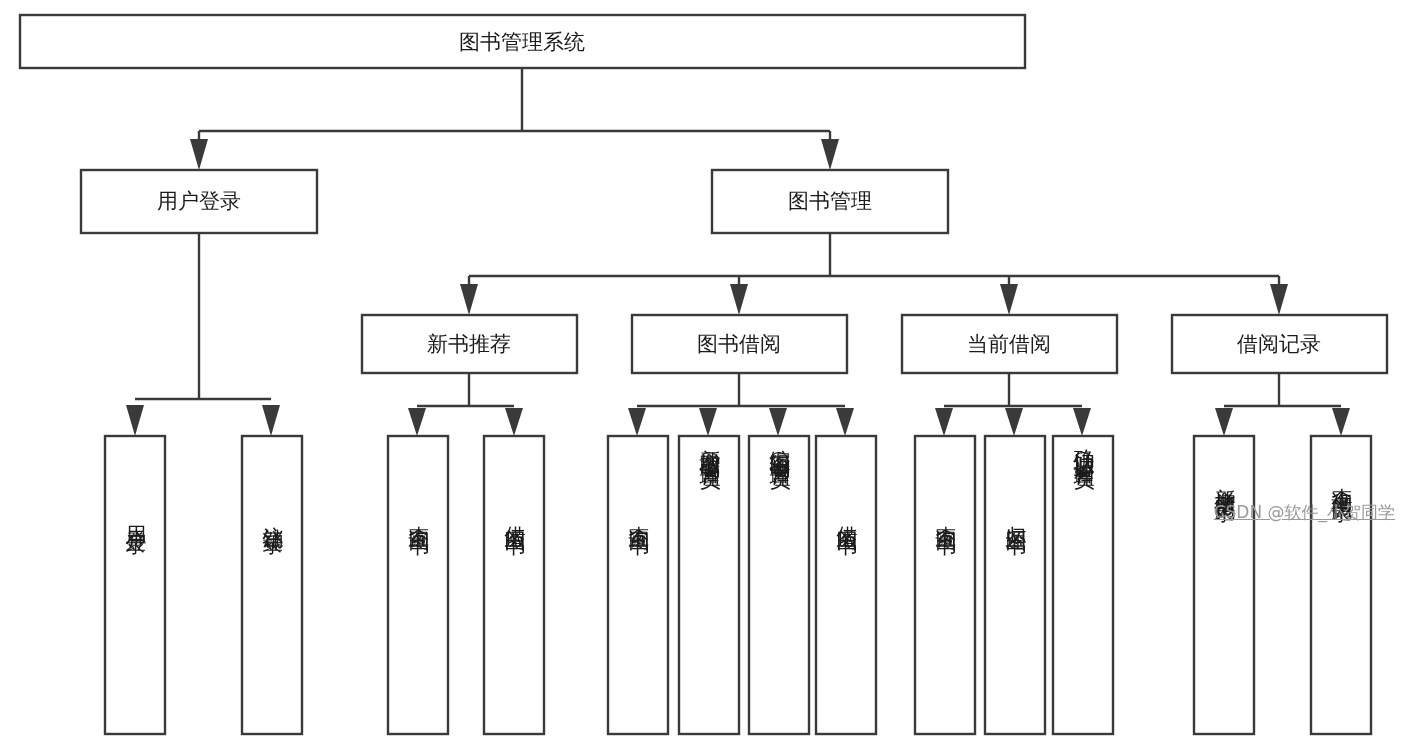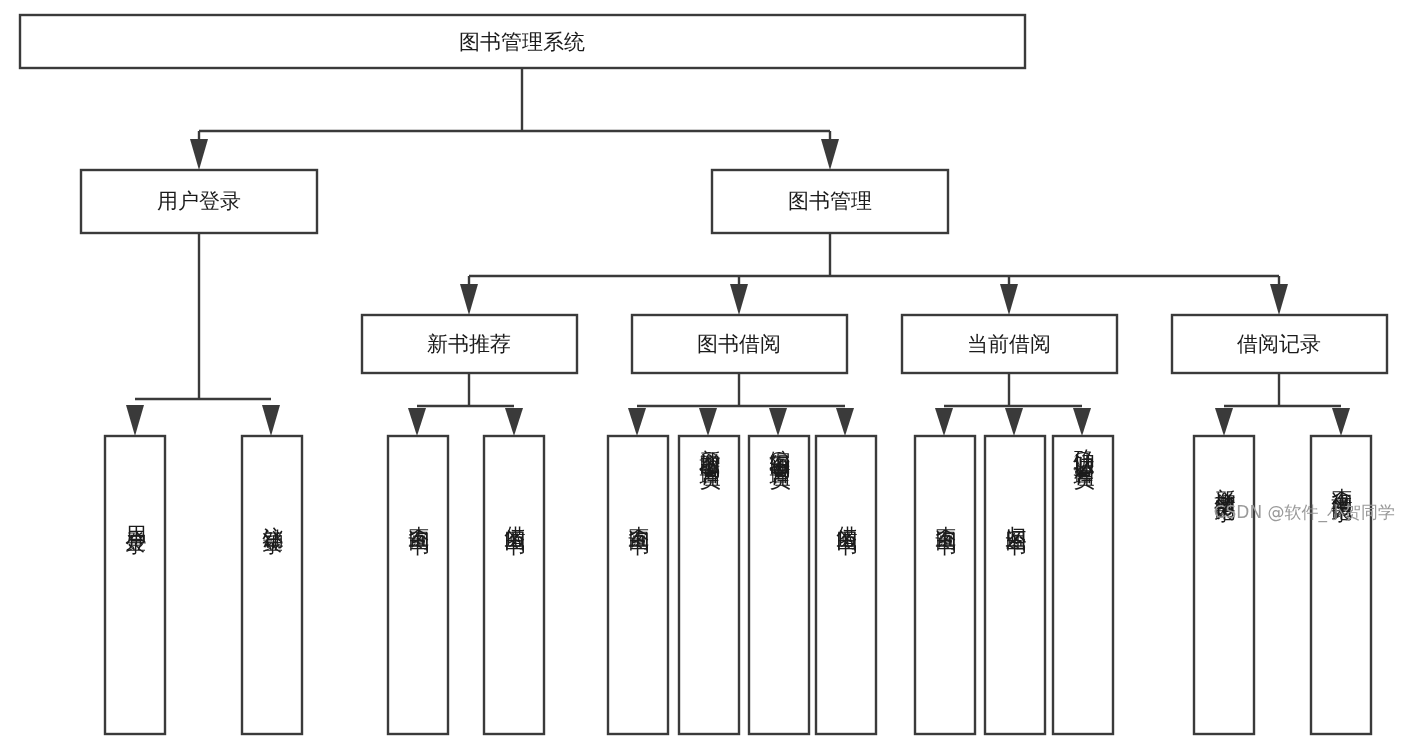--- a/index.html
+++ b/index.html
@@ -59,20 +59,21 @@
   }
   .watermark {
     position: absolute;
     right: 10px;
     bottom: 7px;
     font-family: "DejaVu Sans", "Liberation Sans", sans-serif;
     font-size: 17px;
     color: #9a9a9a;
     white-space: nowrap;
     user-select: none;
+    text-decoration: underline;
   }
 </style>
 </head>
 <body>
 
 <div id="chart-root">
   <svg id="flow" viewBox="0 0 1405 747" xmlns="http://www.w3.org/2000/svg">
 
     <g>
       <path class="connector" d="M 522 68 L 522 131"></path>

